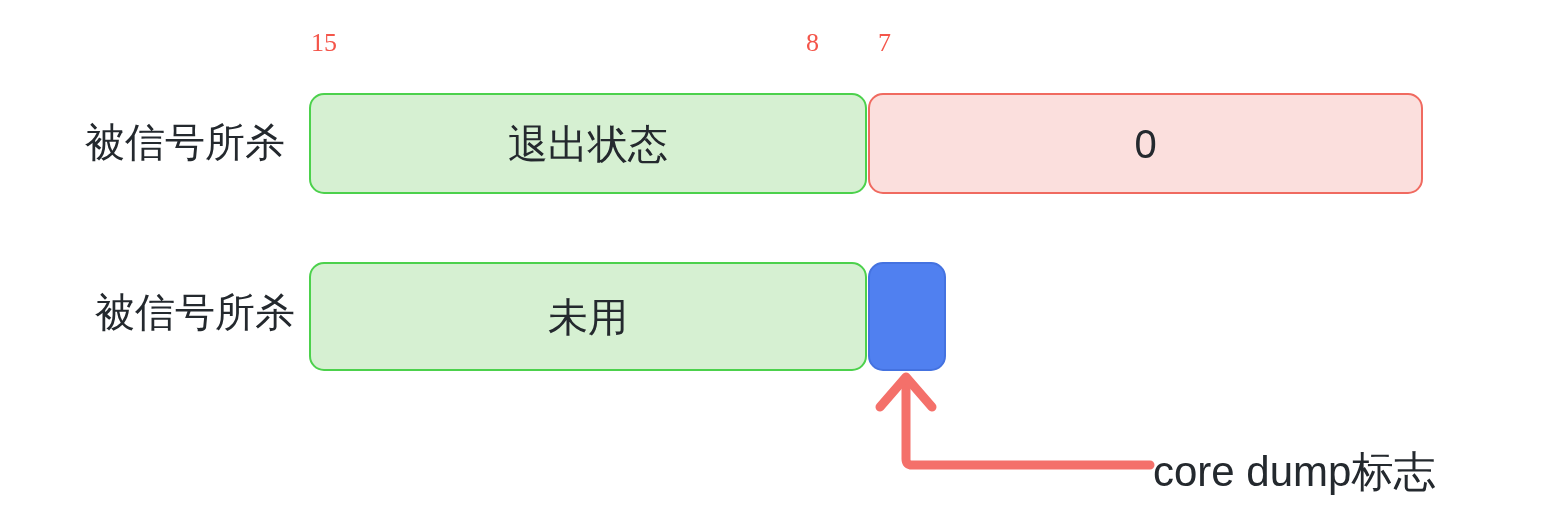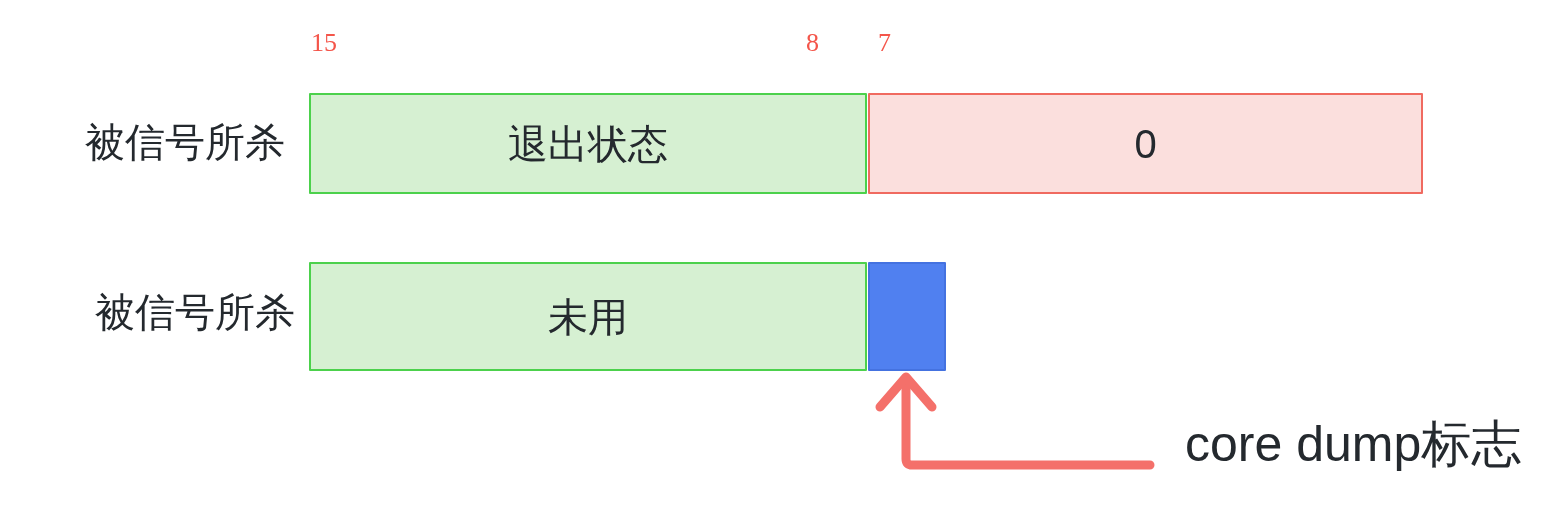--- a/index.html
+++ b/index.html
@@ -41,21 +41,21 @@
     white-space: nowrap;
     text-align: right;
   }
   #label-normal { left: 0px;  top: 122px; width: 285px; }
   #label-signal { left: 0px;  top: 292px; width: 285px; margin-left: 10px; }
 
   
   .field {
     position: absolute;
     box-sizing: border-box;
-    border-radius: 1px;
+    border-radius: 15px;
     display: flex;
     align-items: center;
     justify-content: center;
     font-size: 40px;
     line-height: 1;
     white-space: nowrap;
   }
   .field-green {
     background: #d6f0d2;
     border: 2px solid #4cd14c;
@@ -89,26 +89,25 @@
   #annotation-arrow {
     position: absolute;
     left: 850px;
     top: 365px;
     width: 320px;
     height: 115px;
   }
   #annotation-caption {
     position: absolute;
     left: 1153px;
-    top: 419px;
-    font-size: 50px;
+    top: 451px;
+    font-size: 42px;
     line-height: 1;
     color: #24292e;
     white-space: nowrap;
-    margin-left: 32px;
   }
 </style>
 </head>
 <body>
 
 <div id="canvas">
 
   <div class="bit-label" id="bit-15">15</div>
   <div class="bit-label" id="bit-8">8</div>
   <div class="bit-label" id="bit-7">7</div>

